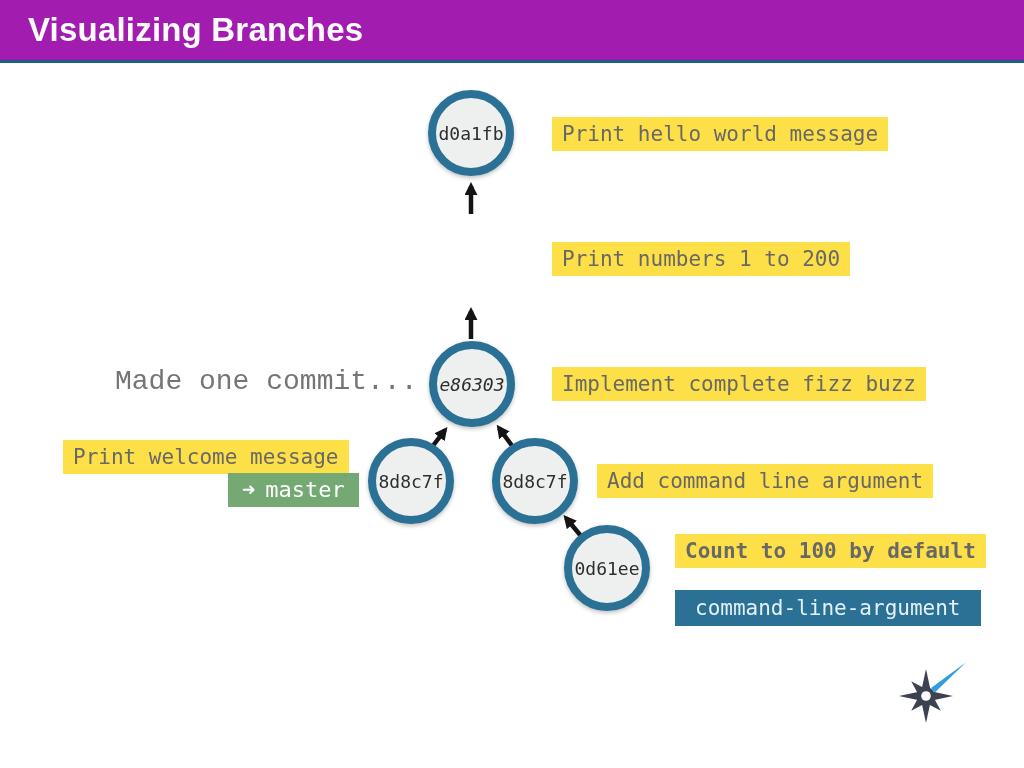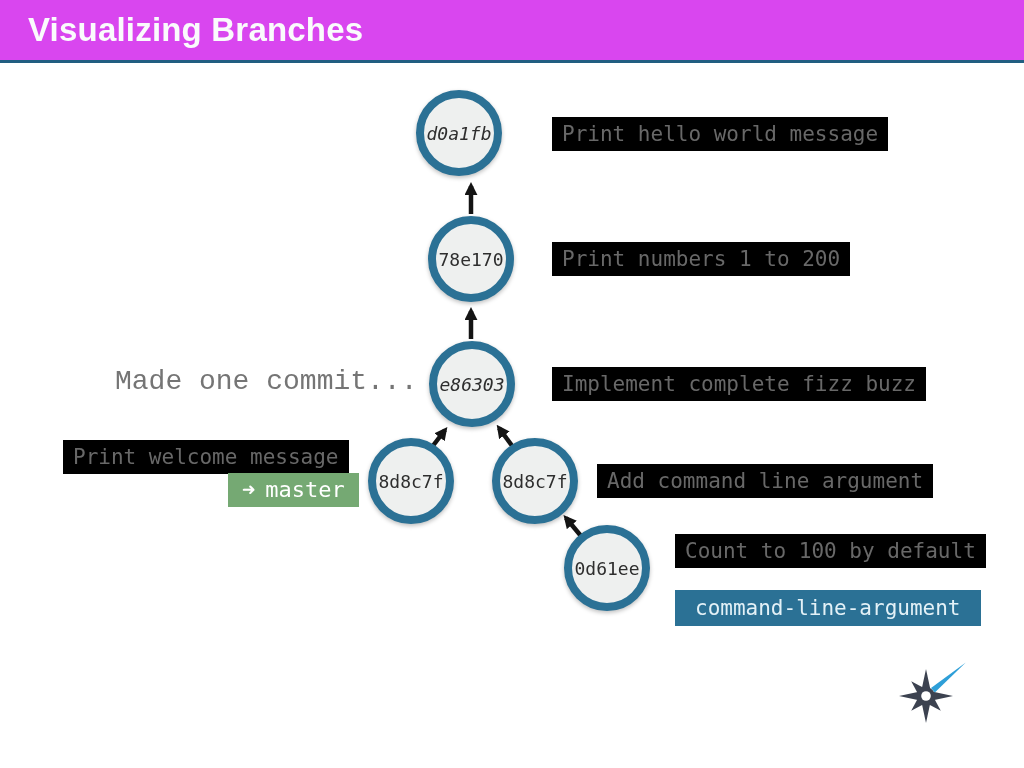--- a/index.html
+++ b/index.html
@@ -4,57 +4,57 @@
 <style>
   html,body { margin:0; padding:0; background:#ffffff; }
   .slide {
     position:relative; width:1024px; height:768px; background:#ffffff;
     overflow:hidden; font-family:"Liberation Sans", sans-serif;
   }
 
   
   .header {
     position:absolute; left:0; top:0; width:1024px; height:60px;
-    background:#d946ef; border-bottom:3px solid #215e81;
+    background:#a21caf; border-bottom:3px solid #215e81;
     display:flex; align-items:center;
   }
   .header .title {
     margin-left:28px; color:#fafbfc; font-size:33px; font-weight:bold;
     letter-spacing:0.2px;
   }
 
   
   .node {
     position:absolute; width:86px; height:86px; box-sizing:border-box;
     border-radius:50%; background:#eef0ef; border:8px solid #2b7195;
     box-shadow:0 2px 4px rgba(0,0,0,0.25);
     display:flex; align-items:center; justify-content:center;
   }
   .node .hash {
     font-family:"DejaVu Sans Mono", monospace; font-size:18px; color:#2e2e2e;
   }
-  .n1 { left:416px; top:90px;font-style:italic; }
+  .n1 { left:428px; top:90px; }
   .n2 { left:428px; top:216px; }
   .n3 { left:429px; top:341px;font-style:italic; }
   .n4 { left:368px; top:438px; }
   .n5 { left:492px; top:438px; }
   .n6 { left:564px; top:525px; }
 
   
   .msg {
-    position:absolute; background:#000000; color:#686868;
+    position:absolute; background:#fde047; color:#686868;
     font-family:"DejaVu Sans Mono", monospace; font-size:21px;
     line-height:24px; padding:5px 10px; white-space:nowrap;
   }
   .m1 { left:552px; top:117px; }
   .m2 { left:552px; top:242px; }
   .m3 { left:552px; top:367px; }
   .m4 { left:63px;  top:440px; }
   .m5 { left:597px; top:464px; }
-  .m6 { left:675px; top:534px; }
+  .m6 { left:675px; top:534px;font-weight:bold; }
 
   
   .badge {
     position:absolute; color:#ffffff;
     font-family:"DejaVu Sans Mono", monospace; font-size:22px;
     line-height:26px; padding:4px 14px; white-space:nowrap;
     display:flex; align-items:center; gap:10px;
   }
   .badge-master { left:228px; top:473px; background:#75a973; }
   .badge-master .branch-arrow { font-size:22px; }
@@ -94,23 +94,20 @@
       <line x1="471" y1="339" x2="471" y2="311" marker-end="url(#ah)"></line>
       <line x1="432" y1="447" x2="445" y2="430" marker-end="url(#ah)"></line>
       <line x1="513" y1="447" x2="499" y2="428" marker-end="url(#ah)"></line>
       <line x1="581" y1="536" x2="566" y2="518" marker-end="url(#ah)"></line>
     </g>
   </svg>
 
   <div class="node n1">
     <span class="hash">d0a1fb</span>
   </div>
-  <div class="node n2">
-    <span class="hash">78e170</span>
-  </div>
   <div class="node n3">
     <span class="hash">e86303</span>
   </div>
   <div class="node n4">
     <span class="hash">8d8c7f</span>
   </div>
   <div class="node n5">
     <span class="hash">8d8c7f</span>
   </div>
   <div class="node n6">

